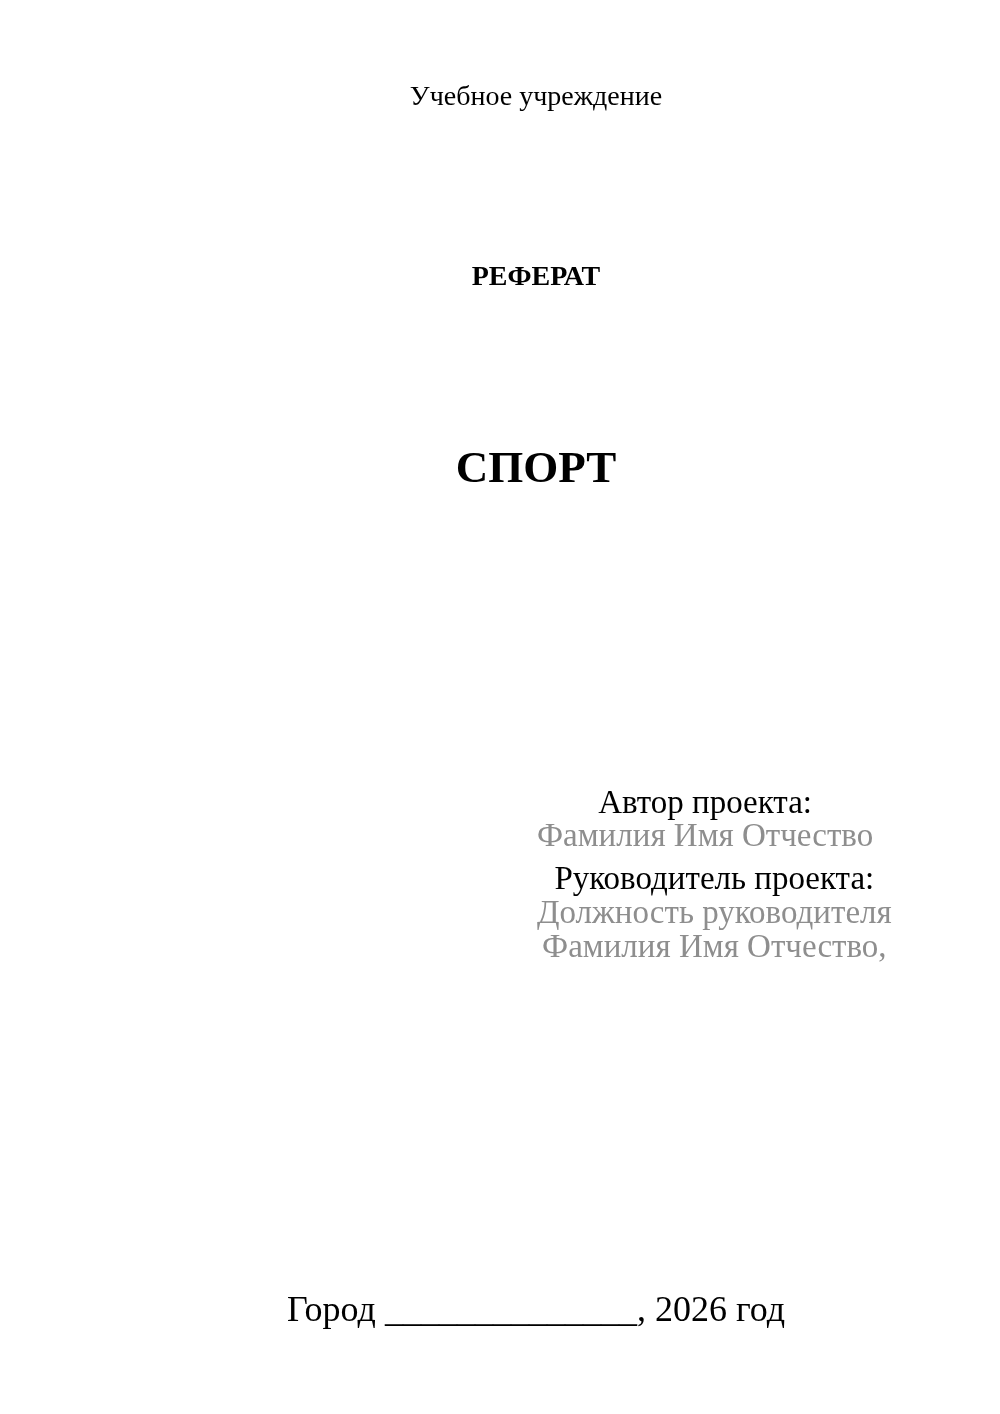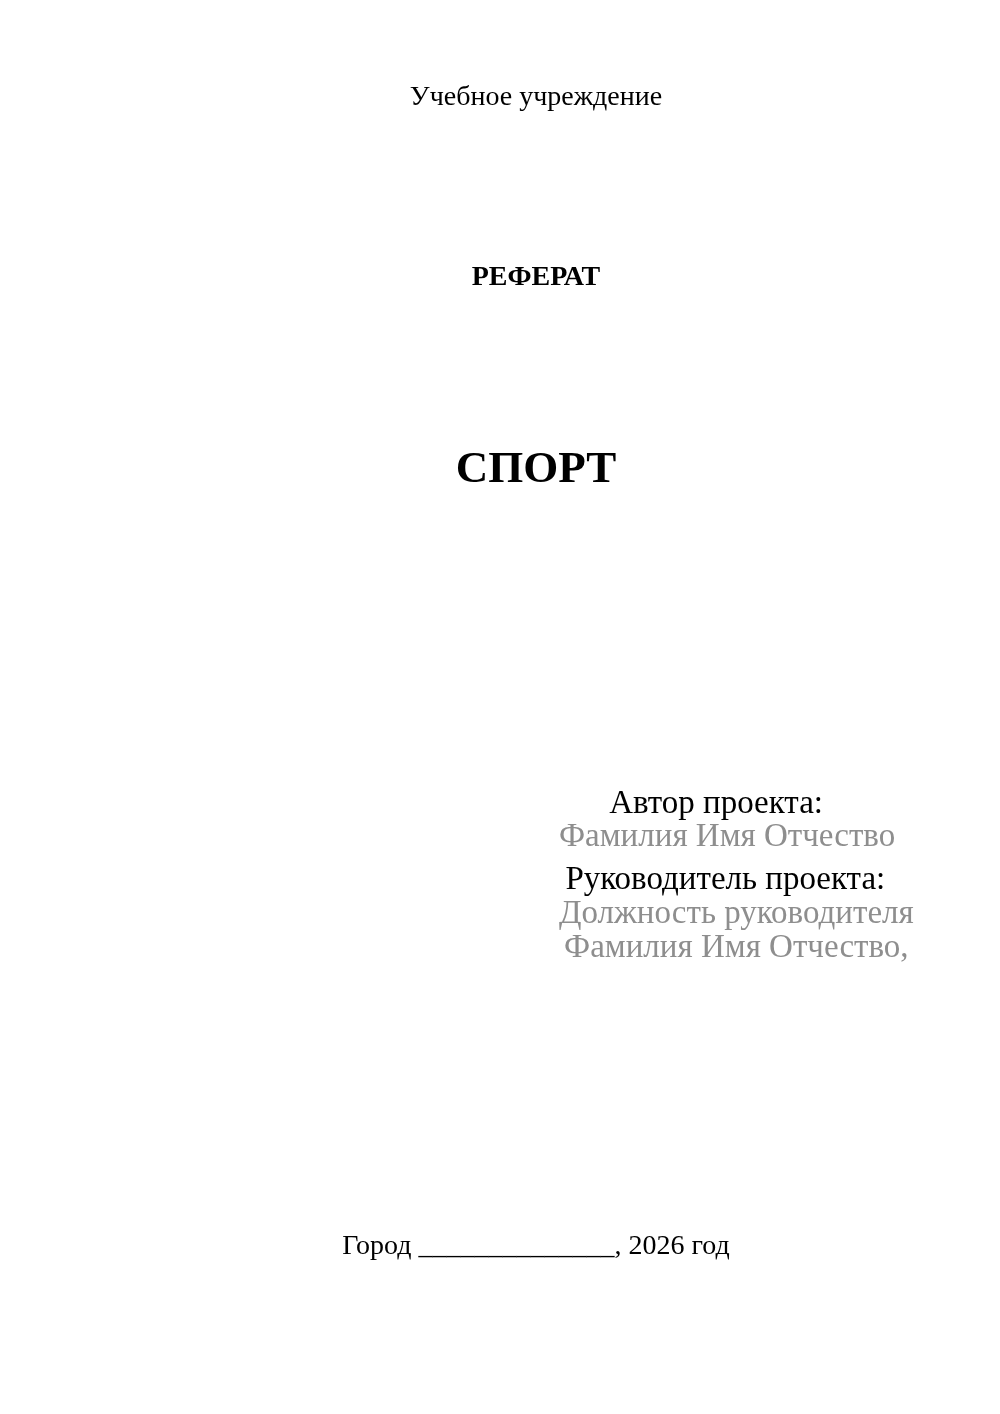--- a/index.html
+++ b/index.html
@@ -43,24 +43,24 @@
   .credit-block {
     position: absolute;
     left: 537px;
     text-align: center;
     font-size: 33px;
     line-height: 33px;
   }
   .author-block { top: 786px; }
   .supervisor-block { top: 861px; line-height: 34px; }
   .credit-label { color: var(--text, #000000); }
-  .placeholder { color: var(--placeholder, #8e8e8e); margin-left: 22px; }
+  .placeholder { color: var(--placeholder, #8e8e8e); }
   .footer-line {
-    top: 1228px;
-    font-size: 28px;
+    top: 1292px;
+    font-size: 36px;
     line-height: 34px;
     white-space: pre;
   }
 </style>
 </head>
 <body>
 
 <div class="page" style="--bg: #ffffff; --text: #000000; --placeholder: #8e8e8e;">
 
   <div class="centered institution">Учебное учреждение</div>

